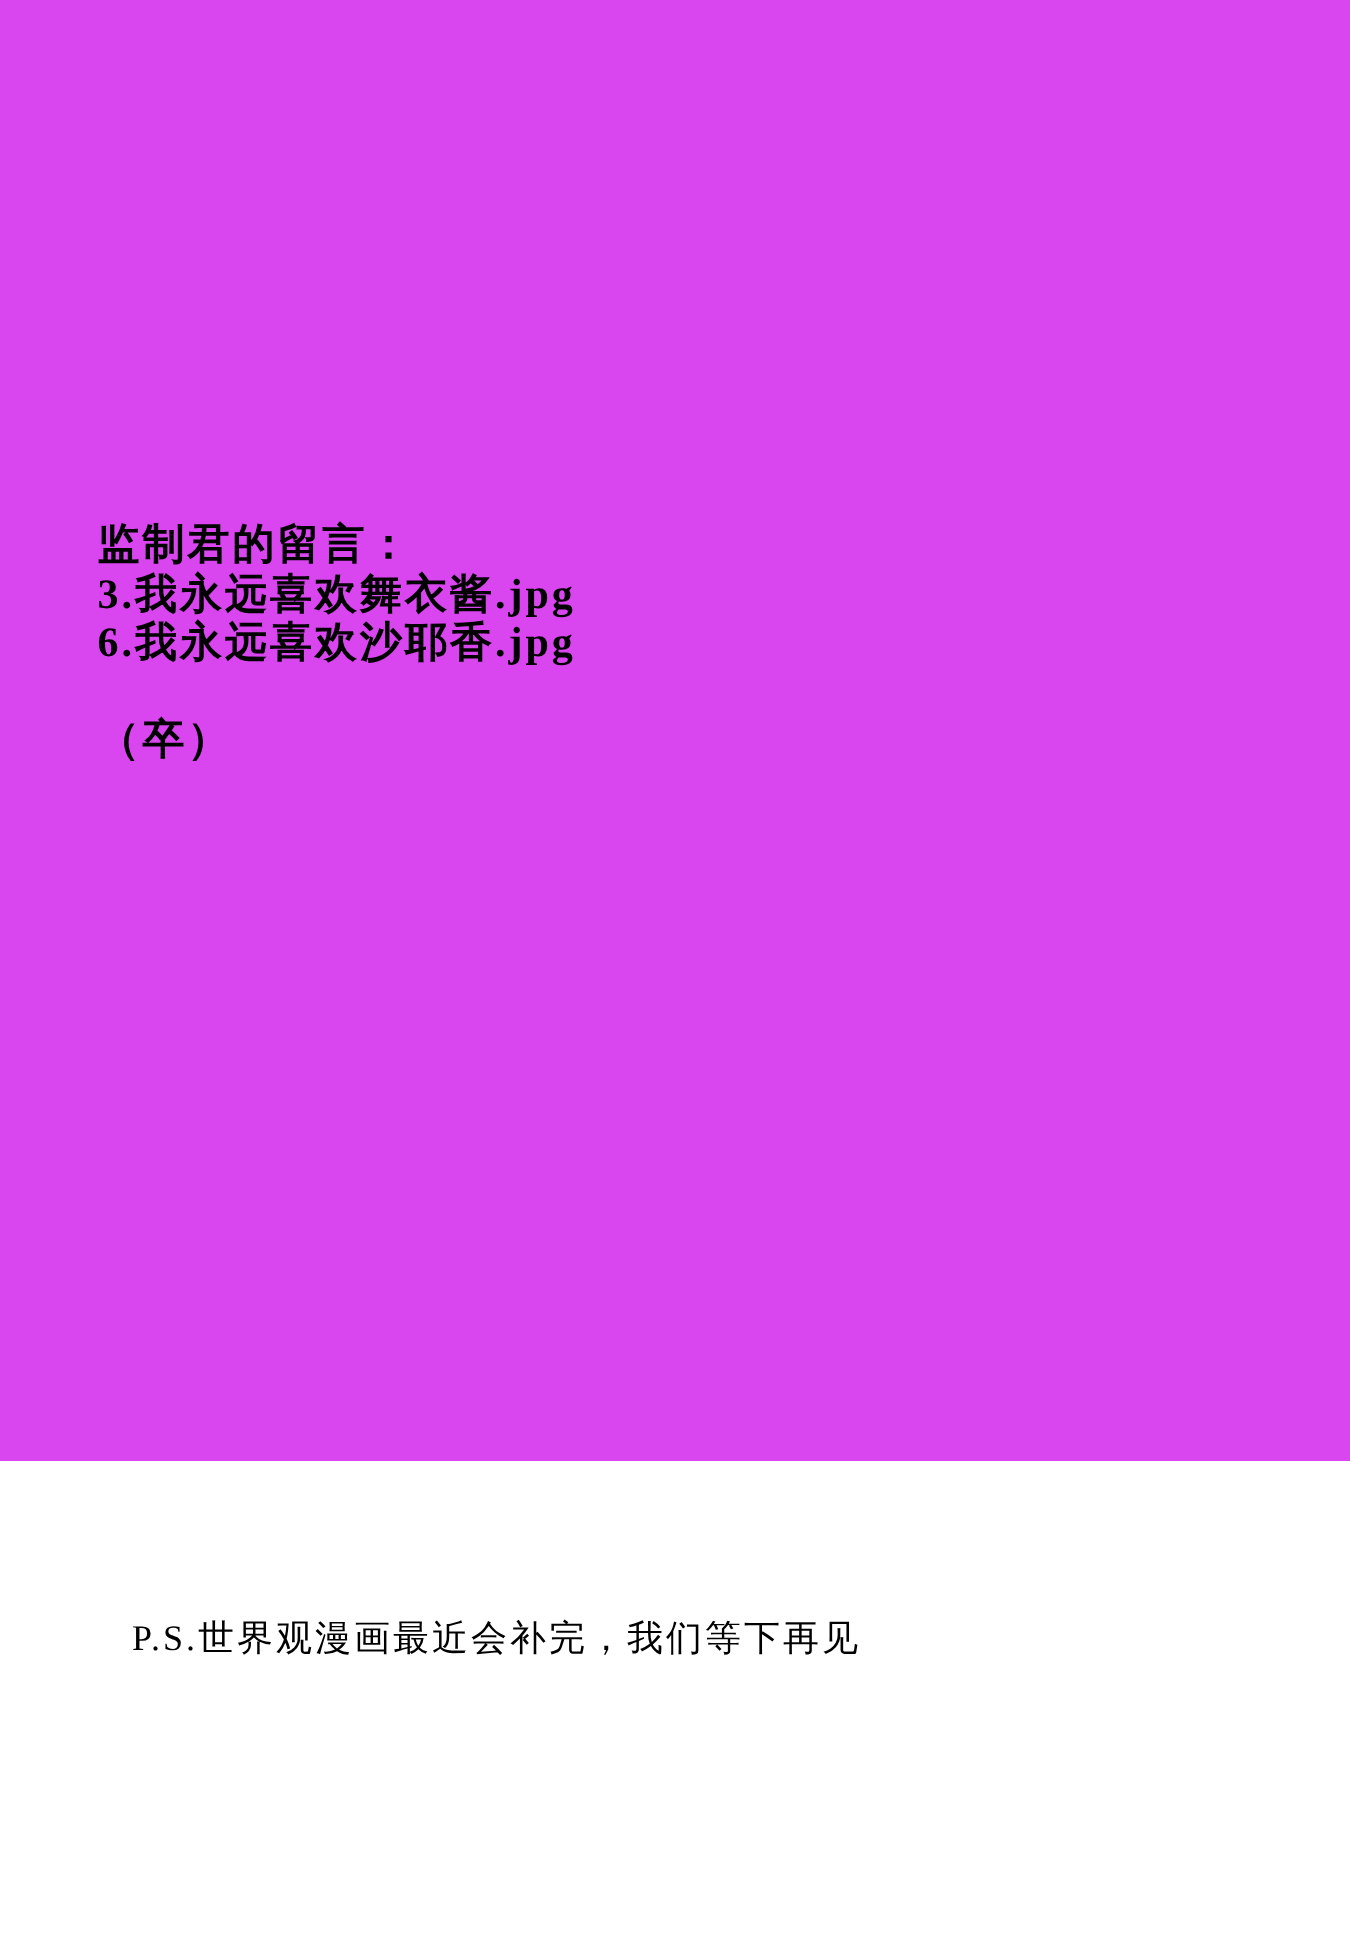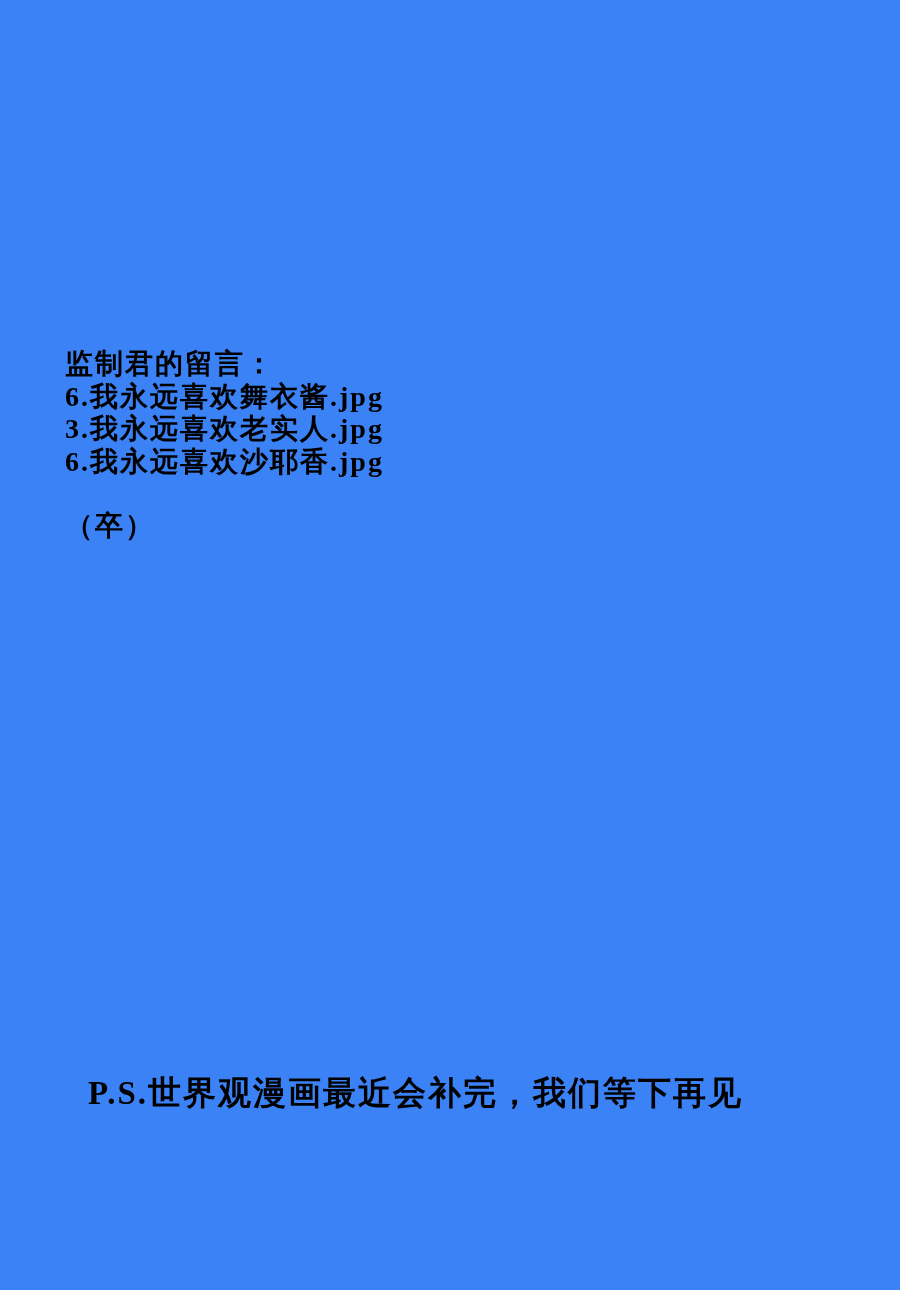--- a/index.html
+++ b/index.html
@@ -13,22 +13,22 @@
     background: #ffffff;
     color: #000000;
     font-family: "Liberation Serif", "DejaVu Serif", serif;
     overflow: hidden;
   }
   .page {
     position: absolute;
     left: 0;
     top: 0;
     width: 900px;
-    height: 1290px;
-    background: #3b82f6;
+    height: 974px;
+    background: #d946ef;
   }
   .note-block {
     position: absolute;
     left: 65px;
     top: 348px;
     width: 780px;
   }
   .note-block p {
     margin: 0;
     padding: 0;
@@ -39,35 +39,34 @@
     font-weight: 600;
   }
   .signoff {
     margin-top: 32px !important; 
   }
   .ps {
     position: absolute;
     left: 88px;
     top: 1076px;
     margin: 0;
-    font-size: 33px;
+    font-size: 24px;
     line-height: 34px;
     letter-spacing: 2px;
     white-space: nowrap;
-    font-weight: 700;
+    font-weight: 400;
   }
 </style>
 </head>
 <body>
 
 <div class="page">
 
   <div class="note-block">
     <p>监制君的留言：</p>
-    <p>6.我永远喜欢舞衣酱.jpg</p>
-    <p>3.我永远喜欢老实人.jpg</p>
+    <p>3.我永远喜欢舞衣酱.jpg</p>
     <p>6.我永远喜欢沙耶香.jpg</p>
     <p class="signoff">（卒）</p>
   </div>
 
   <p class="ps">P.S.世界观漫画最近会补完，我们等下再见</p>
 
 </div>
 
 </body></html>

